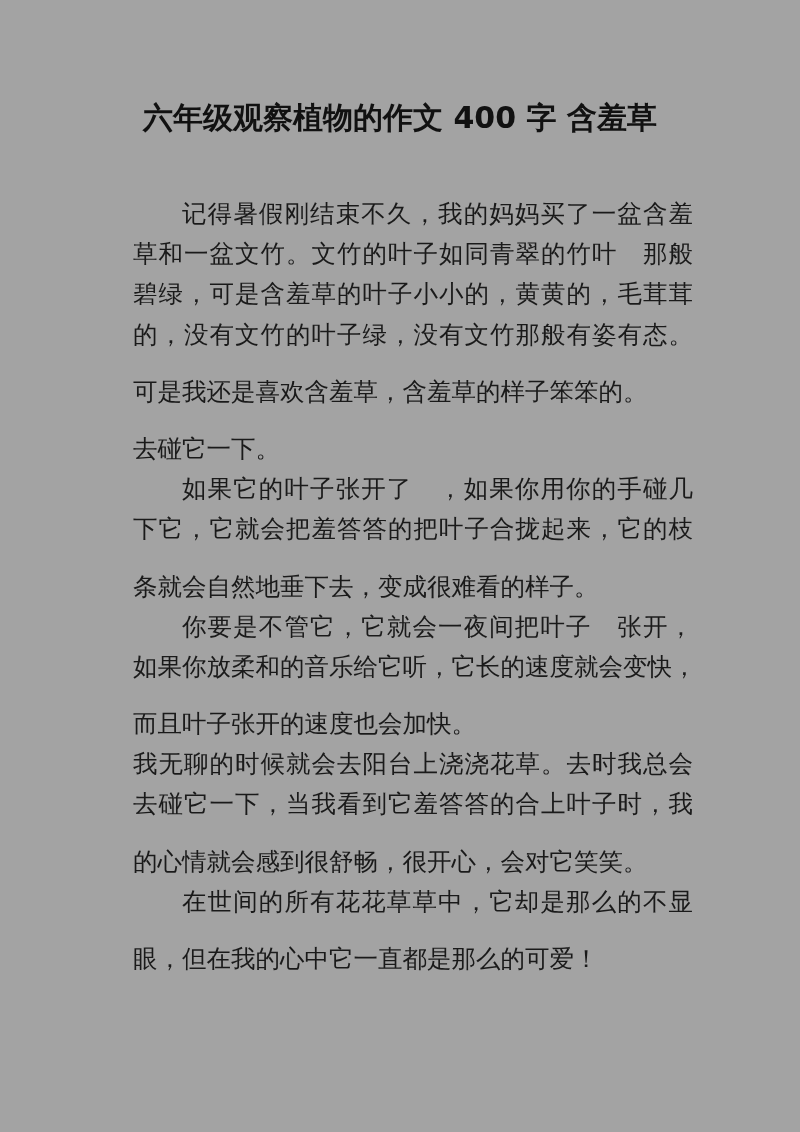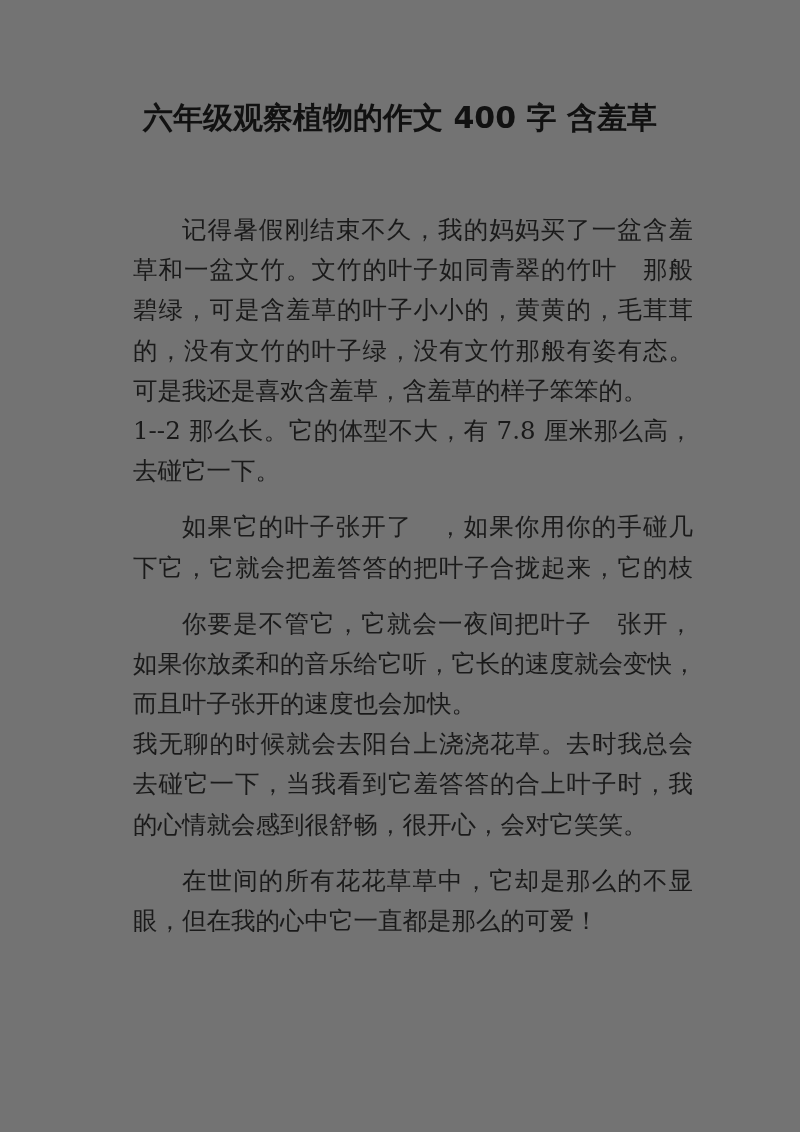--- a/index.html
+++ b/index.html
@@ -1,52 +1,52 @@
 <!DOCTYPE html>
 <html><head>
 <meta charset="utf-8">
 <style>
   html, body { margin: 0; padding: 0; background: #ffffff; }
   body { width: 800px; height: 1132px; position: relative; overflow: hidden; }
-  .page { position: absolute; left: 0; top: 0; width: 800px; height: 1132px; background: #737373; }
+  .page { position: absolute; left: 0; top: 0; width: 800px; height: 1132px; background: #a3a3a3; }
   .title {
     position: absolute; left: 0; top: 98px; width: 800px; text-align: center;
     font-family: "DejaVu Sans", "Liberation Sans", sans-serif;
     font-weight: bold; font-size: 30px; color: #111; line-height: 40px; letter-spacing: 0px;
   }
   .body {
     position: absolute; left: 133px; top: 194px; width: 560px;
     font-family: "DejaVu Serif", "Liberation Serif", serif;
     font-size: 24.5px; line-height: 40.2px; color: #1a1a1a;
   }
   .body p { margin: 0; padding: 0; }
   .line { display: block; white-space: pre; text-align: justify; text-align-last: justify; height: 40.2px; }
-  .line.last { text-align-last: left; }
-  .indent { padding-left: 49px; margin-top: 16px; }
+  .line.last { text-align-last: left; margin-top: 17px; }
+  .indent { padding-left: 49px; }
 </style>
 </head>
 <body>
 
 <div class="page">
   <div class="title">六年级观察植物的作文 400 字  含羞草</div>
   <div class="body">
     <p>
       <span class="line indent">记得暑假刚结束不久，我的妈妈买了一盆含羞</span>
       <span class="line">草和一盆文竹。文竹的叶子如同青翠的竹叶　那般</span>
       <span class="line">碧绿，可是含羞草的叶子小小的，黄黄的，毛茸茸</span>
       <span class="line">的，没有文竹的叶子绿，没有文竹那般有姿有态。</span>
       <span class="line last">可是我还是喜欢含羞草，含羞草的样子笨笨的。</span>
     </p>
     <p>
-      <span class="line">1--2 那么长。它的体型不大，有 7.8 厘米那么高，</span>
       <span class="line last">去碰它一下。</span>
     </p>
     <p>
       <span class="line indent">如果它的叶子张开了　，如果你用你的手碰几</span>
       <span class="line">下它，它就会把羞答答的把叶子合拢起来，它的枝</span>
+      <span class="line last">条就会自然地垂下去，变成很难看的样子。</span>
     </p>
     <p>
       <span class="line indent">你要是不管它，它就会一夜间把叶子　张开，</span>
       <span class="line">如果你放柔和的音乐给它听，它长的速度就会变快，</span>
       <span class="line last">而且叶子张开的速度也会加快。</span>
     </p>
     <p>
       <span class="line">我无聊的时候就会去阳台上浇浇花草。去时我总会</span>
       <span class="line">去碰它一下，当我看到它羞答答的合上叶子时，我</span>
       <span class="line last">的心情就会感到很舒畅，很开心，会对它笑笑。</span>

